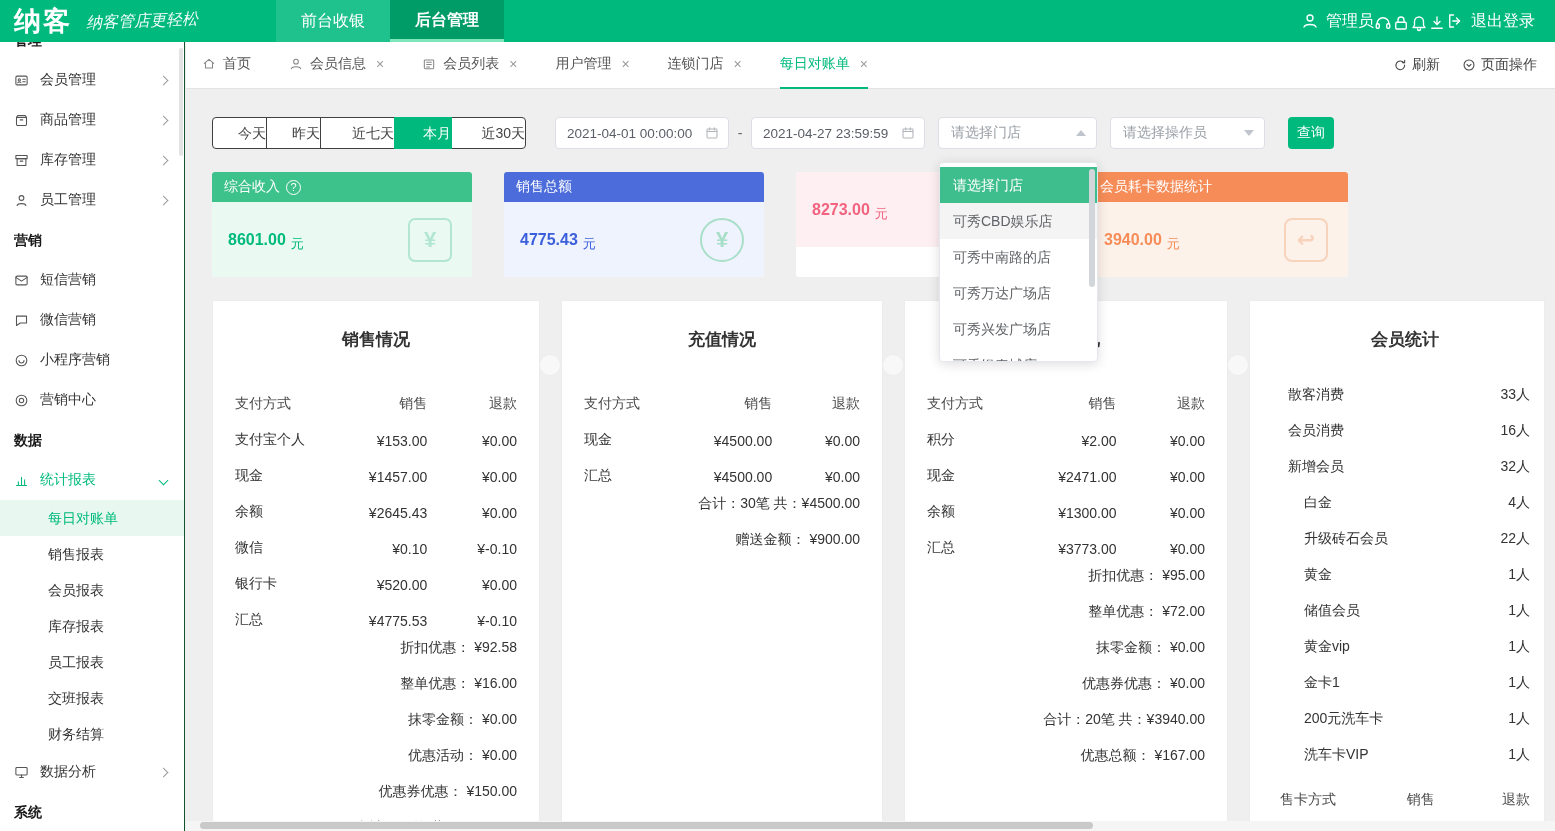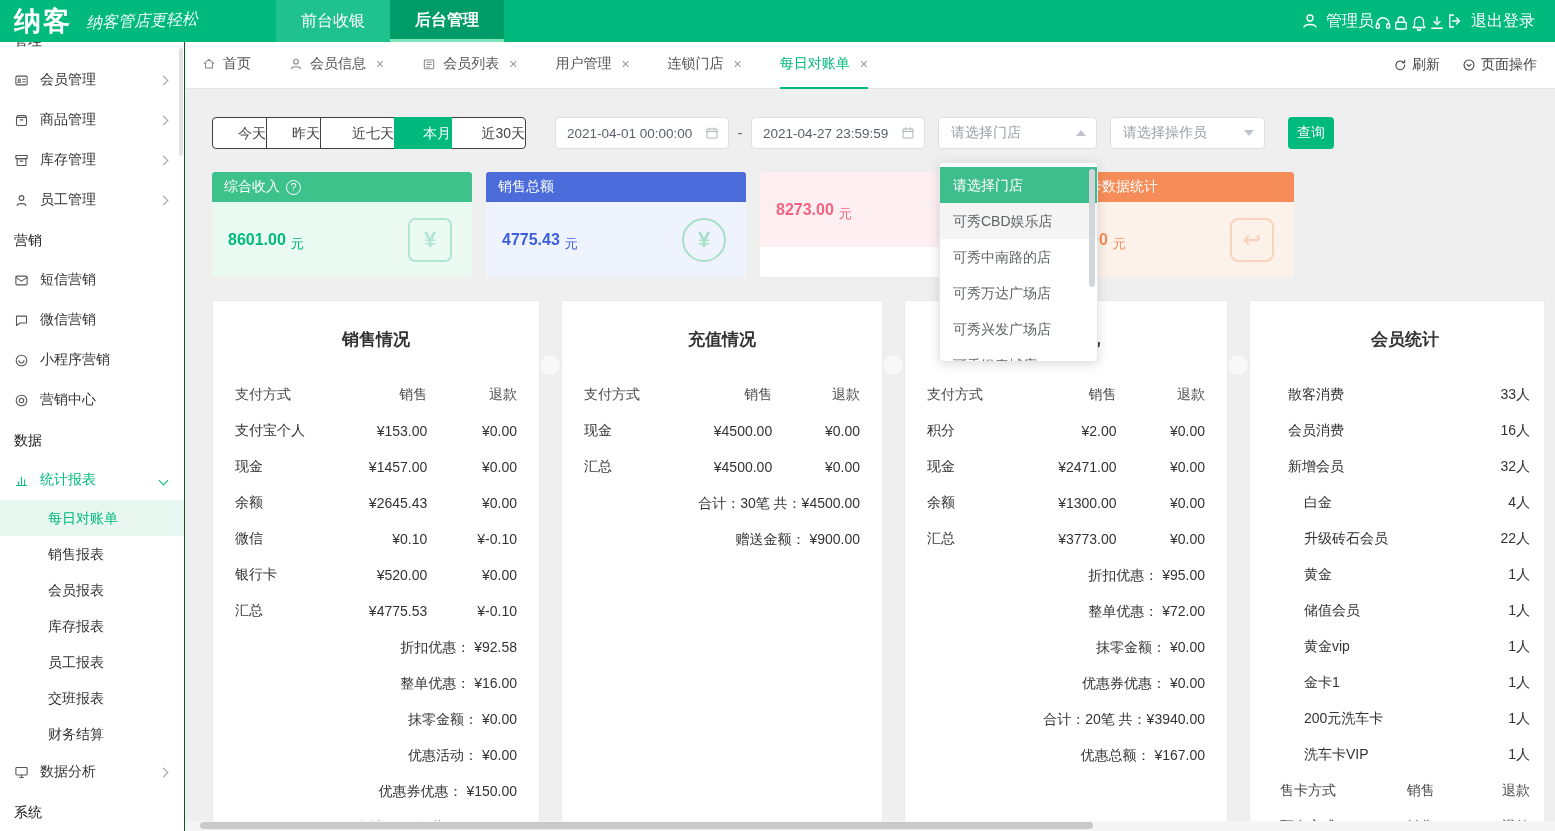--- a/index.html
+++ b/index.html
@@ -14,21 +14,21 @@
 .topnav{display:flex;height:42px;margin-left:78px}
 .topnav-tab{padding:0 25px;line-height:42px;font-size:16px;cursor:pointer;background:rgba(255,255,255,.12)}
 .topnav-tab.active{background:rgba(0,0,0,.16);font-weight:bold;border-bottom:3px solid #7ee6ba;line-height:39px}
 .topright{margin-left:auto;display:flex;align-items:flex-end;}
 .topitem{display:flex;align-items:center;gap:7px;font-size:16px;cursor:pointer;white-space:nowrap}
 .topbar svg{width:18px;height:18px;stroke-width:1.8}
 .topicon{display:flex;cursor:pointer}
 
 
 .sidebar{position:absolute;top:42px;left:0;bottom:0;width:185px;background:#fff;border-right:1px solid #14532d;overflow:hidden;z-index:40}
-.sec-title{height:40px;line-height:40px;padding-left:14px;font-size:14px;font-weight:normal;color:#1a1a1a}
+.sec-title{height:40px;line-height:40px;padding-left:14px;font-size:14px;font-weight:bold;color:#1a1a1a}
 .sec-title.cut{margin-top:-22px}
 .sitem{position:relative;height:40px;display:flex;align-items:center;padding-left:14px;gap:11px;color:#333;cursor:pointer}
 .sitem svg{width:15px;height:15px;color:#555;stroke-width:1.7}
 .sitem.greenitem,.sitem.greenitem svg{color:#00ba7d}
 .chev{position:absolute;right:17px;width:7px;height:7px;border-right:1.5px solid #9a9a9a;border-bottom:1.5px solid #9a9a9a;transform:rotate(-45deg)}
 .chev.down{transform:rotate(45deg);border-color:#00ba7d}
 .subitem{height:36px;line-height:36px;padding-left:48px;color:#333;cursor:pointer}
 .subitem.active{background:#e8f8f1;color:#00ba7d}
 .side-scroll{position:absolute;top:6px;right:1px;width:4px;height:108px;background:#e3e3e3;border-radius:2px}
 
@@ -62,21 +62,21 @@
 .searchbtn{width:46px;height:32px;margin-left:23px;background:#00ba7d;color:#fff;border:none;border-radius:4px;font-size:14px;cursor:pointer;font-family:inherit}
 
 
 .dropdown{position:absolute;top:44px;left:0;width:159px;height:200px;background:#fff;border:1px solid #e4e7ed;border-radius:4px;box-shadow:0 2px 12px rgba(0,0,0,.14);z-index:120;overflow:hidden;padding-top:4px}
 .dd-item{height:36px;line-height:36px;padding-left:13px;color:#606266;cursor:pointer;white-space:nowrap}
 .dd-item.selected{background:#3fbe8d;color:#fff}
 .dd-item.hover{background:#f4f4f5}
 .dd-scroll{position:absolute;top:6px;right:2px;width:6px;height:118px;border-radius:3px;background:#d2d5da;cursor:pointer}
 
 
-.cards{display:flex;gap:14px;margin-top:23px}
+.cards{display:flex;gap:32px;margin-top:23px}
 .card{width:260px;height:105px;border-radius:3px;overflow:hidden;background:#fff}
 .card-h{height:30px;padding-left:12px;color:#fff;display:flex;align-items:center;gap:6px;white-space:nowrap}
 .card-b{height:75px;display:flex;align-items:center;padding:0 20px 0 16px}
 .val{font-size:16px;font-weight:bold}
 .unit{font-size:13px;margin-left:5px;padding-top:8px}
 .bigicon{margin-left:auto;width:44px;height:44px;display:flex;align-items:center;justify-content:center;font-size:22px;font-weight:bold}
 .help{width:15px;height:15px;border:1px solid #fff;border-radius:50%;font-size:11px;line-height:13px;text-align:center;font-weight:normal;cursor:pointer}
 .card.green .card-h{background:#3ec28c}.card.green .card-b{background:#eafaf3}
 .card.green .val,.card.green .unit{color:#00ba7d}
 .card.green .bigicon{border:2px solid #b2e6d0;border-radius:7px;color:#b2e6d0}
@@ -90,21 +90,21 @@
 .card.orange .val,.card.orange .unit{color:#f68c58}
 .card.orange .bigicon{border:2px solid #f8d3bc;border-radius:8px;color:#f8d3bc}
 
 
 .panels{display:flex;gap:21px;margin-top:23px;position:relative}
 .panel{background:#fff;border:1px solid #ececec;height:620px;padding:27px 22px 0;position:relative}
 .p1{width:328px}.p2{width:322px}.p3{width:324px}
 .p4{width:296px;padding-left:30px;padding-right:14px}
 .ptitle{text-align:center;font-weight:bold;font-size:17px;color:#333}
 .ptable{margin-top:26px}
-.trow{display:flex;height:36px;align-items:center;color:#333}
+.trow{display:flex;height:36px;align-items:flex-end;color:#333}
 .trow.head{color:#4a4a4a}
 .c1{flex:1.25}.c2{flex:1;text-align:right}.c3{flex:1.05;text-align:right}
 .fc1{flex:1.3}.fc2{flex:1;text-align:center}.fc3{flex:.9;text-align:right}
 .sumline{height:36px;line-height:36px;text-align:right;color:#333}
 .mrow{display:flex;height:36px;align-items:center;color:#333;padding-left:8px}
 .mrow.indent{padding-left:24px}
 .mlabel{flex:1}
 .gapdot{position:absolute;top:54px;width:22px;height:22px;border-radius:50%;background:#f8f8f8;border:1px solid #ededed}
 .gd1{left:327px}.gd2{left:670px}.gd3{left:1015px}
 

